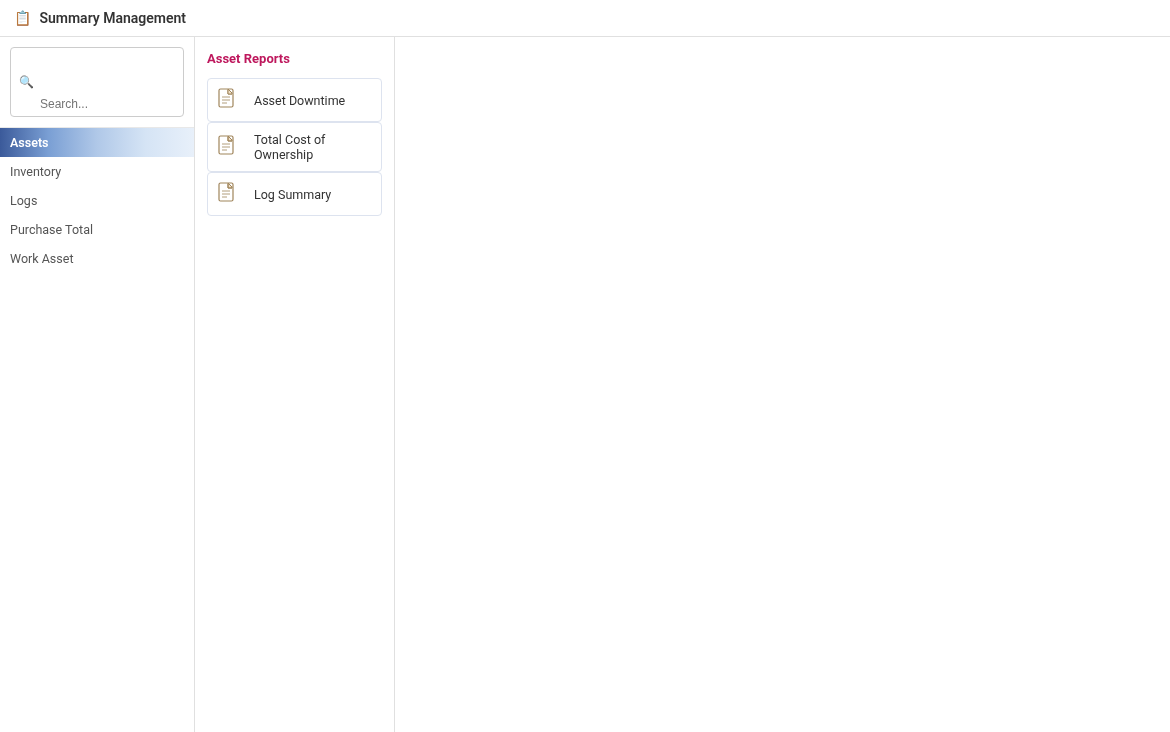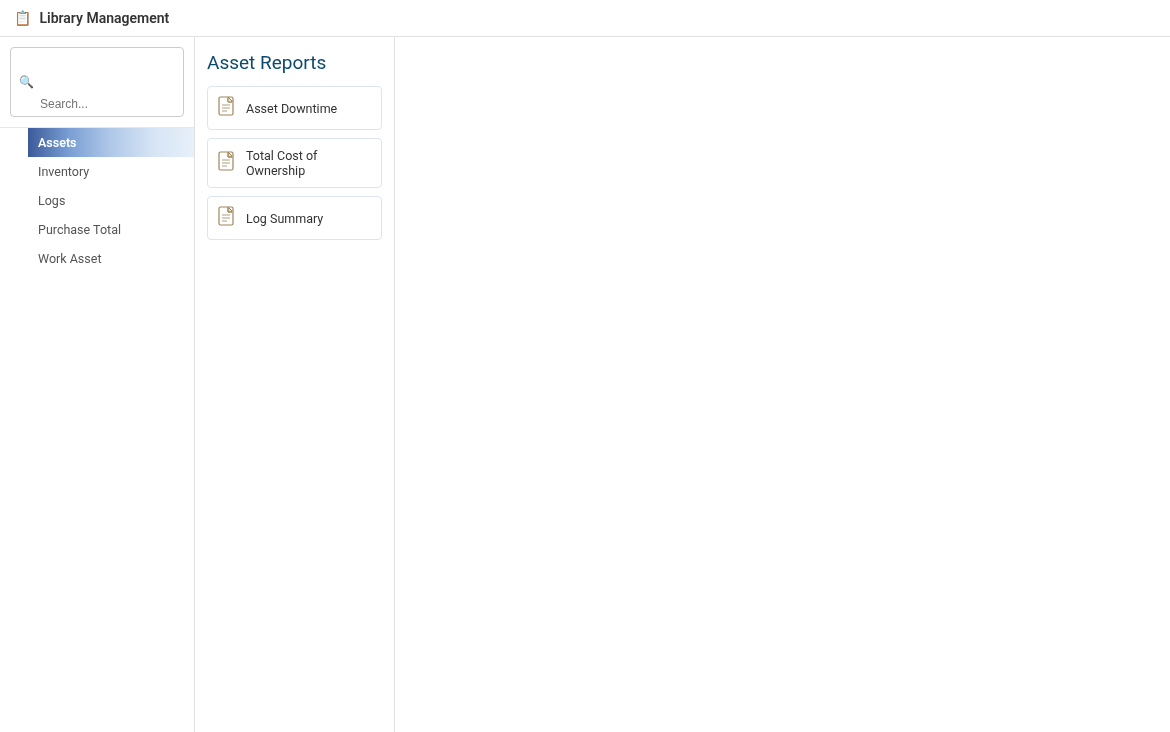--- a/index.html
+++ b/index.html
@@ -100,21 +100,20 @@
       display: flex;
       flex-direction: column;
     }
 
     .sidebar-nav-item {
       padding: 7px 10px;
       font-size: 12.5px;
       cursor: pointer;
       color: #555;
       border-radius: 0;
-      margin-left: 28px;
     }
 
     .sidebar-nav-item.active {
       background: linear-gradient(to right, #3b5a9a, #7a9fd4, #b0c8e8, #d5e4f5, #e8f0fa);
       color: #fff;
       font-weight: 600;
     }
 
     .content-area {
       display: flex;
@@ -123,34 +122,34 @@
     }
 
     .reports-panel {
       width: 200px;
       min-width: 200px;
       border-right: 1px solid #e0e0e0;
       padding: 14px 12px;
     }
 
     .reports-panel-title {
-      font-size: 19px;
-      font-weight: 400;
-      color: #0c4a6e;
+      font-size: 13px;
+      font-weight: 700;
+      color: #be185d;
       margin-bottom: 12px;
     }
 
     .report-card {
       display: flex;
       align-items: center;
-      gap: 8px;
+      gap: 16px;
       padding: 9px 10px;
       border: 1px solid #dde3ef;
       border-radius: 4px;
-      margin-bottom: 8px;
+      margin-bottom: 0;
       cursor: pointer;
       background: #fff;
       transition: background 0.15s;
     }
 
     .report-card-icon {
       width: 20px;
       height: 24px;
       flex-shrink: 0;
     }
@@ -165,21 +164,21 @@
       background: #fff;
     }
   </style>
 </head>
 <body>
 
 <div class="app-container">
 
   <div class="app-header">
     <span class="app-header-icon">📋</span>
-    <span class="app-header-title">Library Management</span>
+    <span class="app-header-title">Summary Management</span>
   </div>
 
   <div class="main-layout">
 
     <div class="sidebar">
 
       <div class="search-container">
         <div class="search-input-wrapper">
           <span class="search-icon">🔍</span>
           <input class="search-input" type="text" placeholder="Search..." style="">

